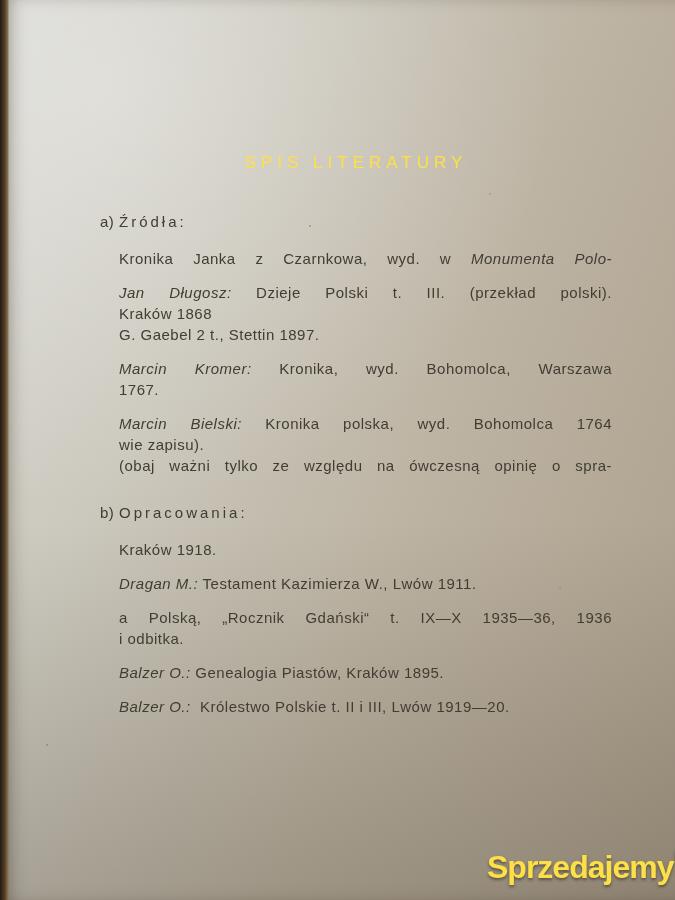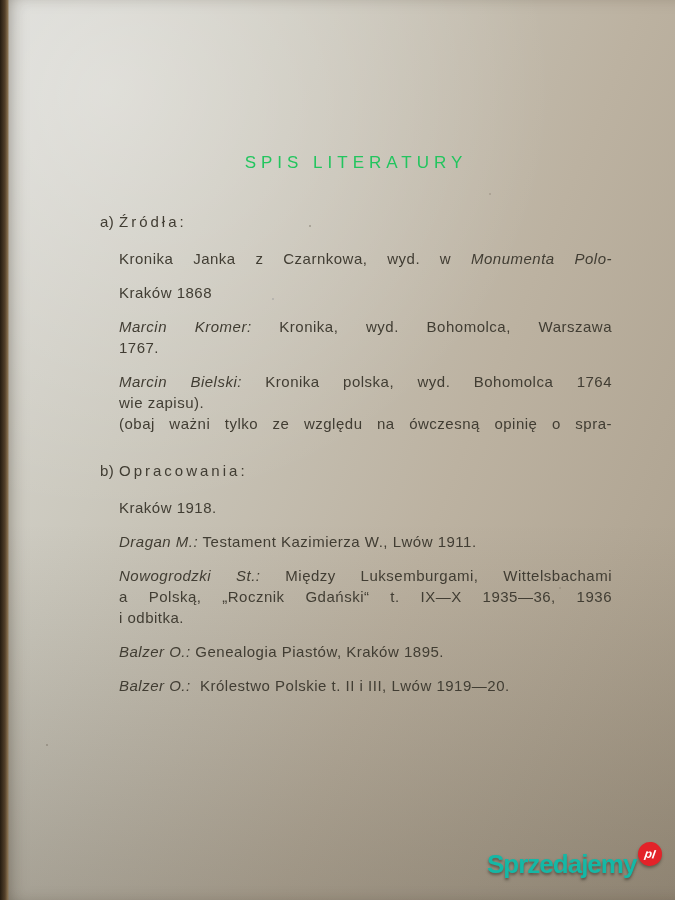--- a/index.html
+++ b/index.html
@@ -43,43 +43,43 @@
     color: #413d33;
     font-size: 15px;
     line-height: 21px;
     letter-spacing: 0.5px;
   }
 
   .title {
     text-align: center;
     font-size: 17px;
     letter-spacing: 5px;
-    color: #22c55e;
+    color: #fde047;
     margin: 0 0 38px 0;
     font-weight: normal;
   }
 
   .section + .section { margin-top: 26px; }
 
   .section-heading { margin-bottom: 16px; }
   .section-label { display: inline-block; min-width: 19px; }
   .heading-text { letter-spacing: 3px; }
 
   .entry { padding-left: 19px; margin-bottom: 13px; }
   .line { min-height: 21px; white-space: pre-wrap; }
   .line.just { text-align: justify; text-align-last: justify; }
   .it { font-style: italic; }
 
   
   .watermark { position: absolute; left: 487px; top: 849px; }
   .wm-text {
     font-weight: bold;
-    font-size: 26px;
+    font-size: 32px;
     letter-spacing: -1px;
-    color: #14b8a6;
+    color: #fde047;
     text-shadow: 0 2px 3px rgba(40,35,25,0.55);
     white-space: nowrap;
   }
   .wm-badge {
     position: absolute; right: -26px; top: -7px;
     width: 24px; height: 24px; border-radius: 50%;
     color: #ffffff;
     font-size: 12px; font-weight: bold; font-style: italic;
     display: flex; align-items: center; justify-content: center;
     transform: rotate(8deg);
@@ -95,42 +95,43 @@
 
 <div class="content">
   <h1 class="title">SPIS LITERATURY</h1>
   <div id="sections">
       <div class="section">
         <div class="section-heading"><span class="section-label">a)</span><span class="heading-text">Źródła:</span></div>
         <div class="entry">
           <div class="line just"><span>Kronika Janka z Czarnkowa, wyd. w </span><span class="it">Monumenta Polo-</span></div>
         </div>
         <div class="entry">
+          <div class="line just"><span class="it">Jan Długosz:</span><span> Dzieje Polski t. III. (przekład polski).</span></div>
           <div class="line"><span>Kraków 1868</span></div>
+          <div class="line"><span>G. Gaebel 2 t., Stettin 1897.</span></div>
         </div>
         <div class="entry">
           <div class="line just"><span class="it">Marcin Kromer:</span><span> Kronika, wyd. Bohomolca, Warszawa</span></div>
           <div class="line"><span>1767.</span></div>
         </div>
         <div class="entry">
           <div class="line just"><span class="it">Marcin Bielski:</span><span> Kronika polska, wyd. Bohomolca 1764</span></div>
           <div class="line"><span>wie zapisu).</span></div>
           <div class="line just"><span>(obaj ważni tylko ze względu na ówczesną opinię o spra-</span></div>
         </div>
       </div>
       <div class="section">
         <div class="section-heading"><span class="section-label">b)</span><span class="heading-text">Opracowania:</span></div>
         <div class="entry">
           <div class="line"><span>Kraków 1918.</span></div>
         </div>
         <div class="entry">
           <div class="line"><span class="it">Dragan M.:</span><span> Testament Kazimierza W., Lwów 1911.</span></div>
         </div>
         <div class="entry">
-          <div class="line just"><span class="it">Nowogrodzki St.:</span><span> Między Luksemburgami, Wittelsbachami</span></div>
           <div class="line just"><span>a Polską, „Rocznik Gdański“ t. IX—X 1935—36, 1936</span></div>
           <div class="line"><span>i odbitka.</span></div>
         </div>
         <div class="entry">
           <div class="line"><span class="it">Balzer O.:</span><span> Genealogia Piastów, Kraków 1895.</span></div>
         </div>
         <div class="entry">
           <div class="line"><span class="it">Balzer O.:</span><span>  Królestwo Polskie t. II i III, Lwów 1919—20.</span></div>
         </div>
       </div>

